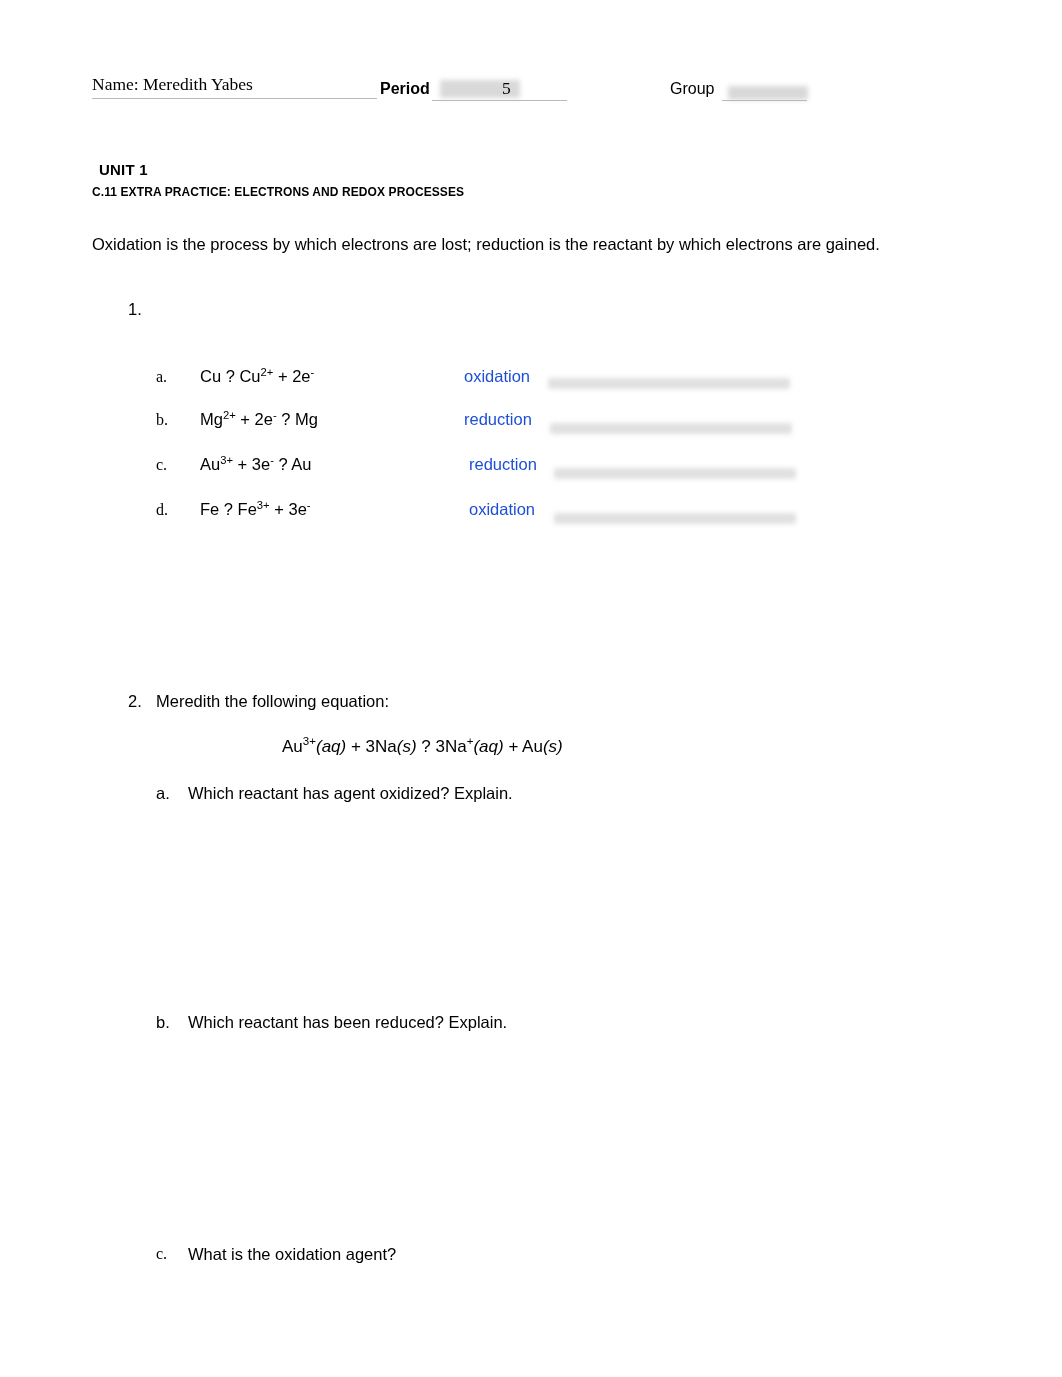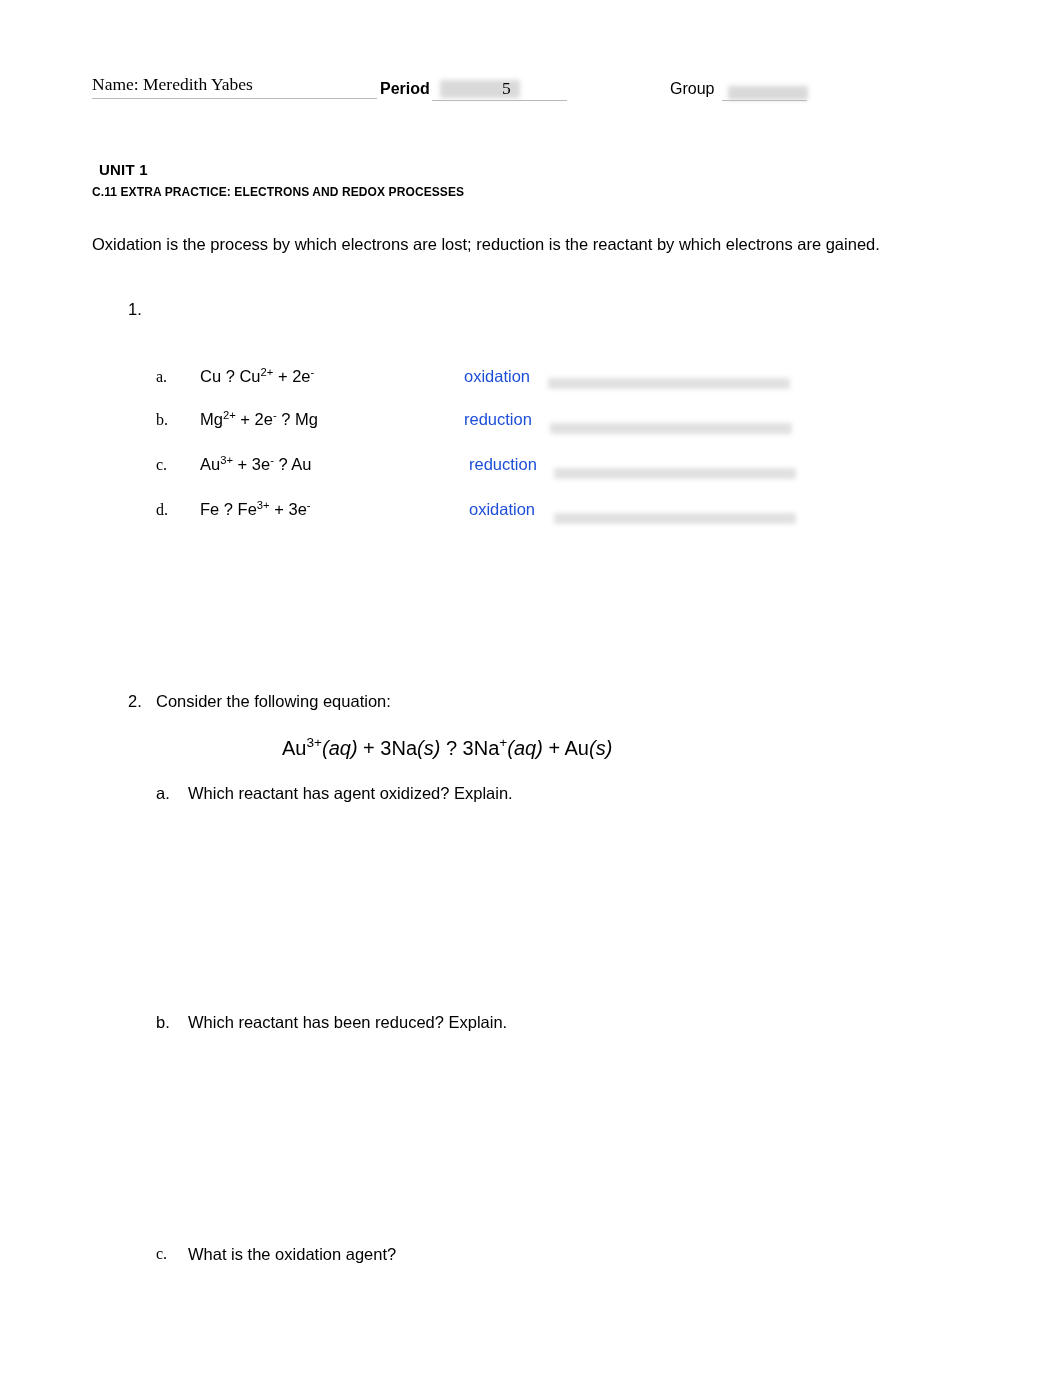--- a/index.html
+++ b/index.html
@@ -190,21 +190,21 @@
   .q2-text {
     position: absolute;
     left: 156px;
     top: 692px;
     font-size: 16.5px;
   }
   .q2-eq {
     position: absolute;
     left: 282px;
     top: 737px;
-    font-size: 20px;
+    font-size: 17px;
     white-space: nowrap;
   }
   .q2-eq i { font-style: italic; }
 
   .sub-item {
     position: absolute;
     left: 156px;
     font-size: 16.5px;
     white-space: nowrap;
   }
@@ -270,21 +270,21 @@
   </div>
 
   <div class="halfeq" style="top:500px;">
     <span class="lett">d.</span>
     <span class="eq">Fe ?  Fe<sup>3+</sup> + 3e<sup>-</sup></span>
     <span class="ans" style="left:313px;">oxidation</span>
     <span class="blurline" style="left:398px; top:13px; width:242px;"></span>
   </div>
 
   <div class="q2-num">2.</div>
-  <div class="q2-text">Consider the following equation:</div>
+  <div class="q2-text">Meredith the following equation:</div>
   <div class="q2-eq">Au<sup>3+</sup><i>(aq)</i> + 3Na<i>(s)</i> ?  3Na<sup>+</sup><i>(aq)</i> + Au<i>(s)</i></div>
 
   <div class="sub-item sans" style="top:784px;">
     <span class="lett">a.</span>
     <span class="txt">Which reactant has agent oxidized? Explain.</span>
   </div>
 
   <div class="sub-item sans" style="top:1013px;">
     <span class="lett">b.</span>
     <span class="txt">Which reactant has been reduced? Explain.</span>

